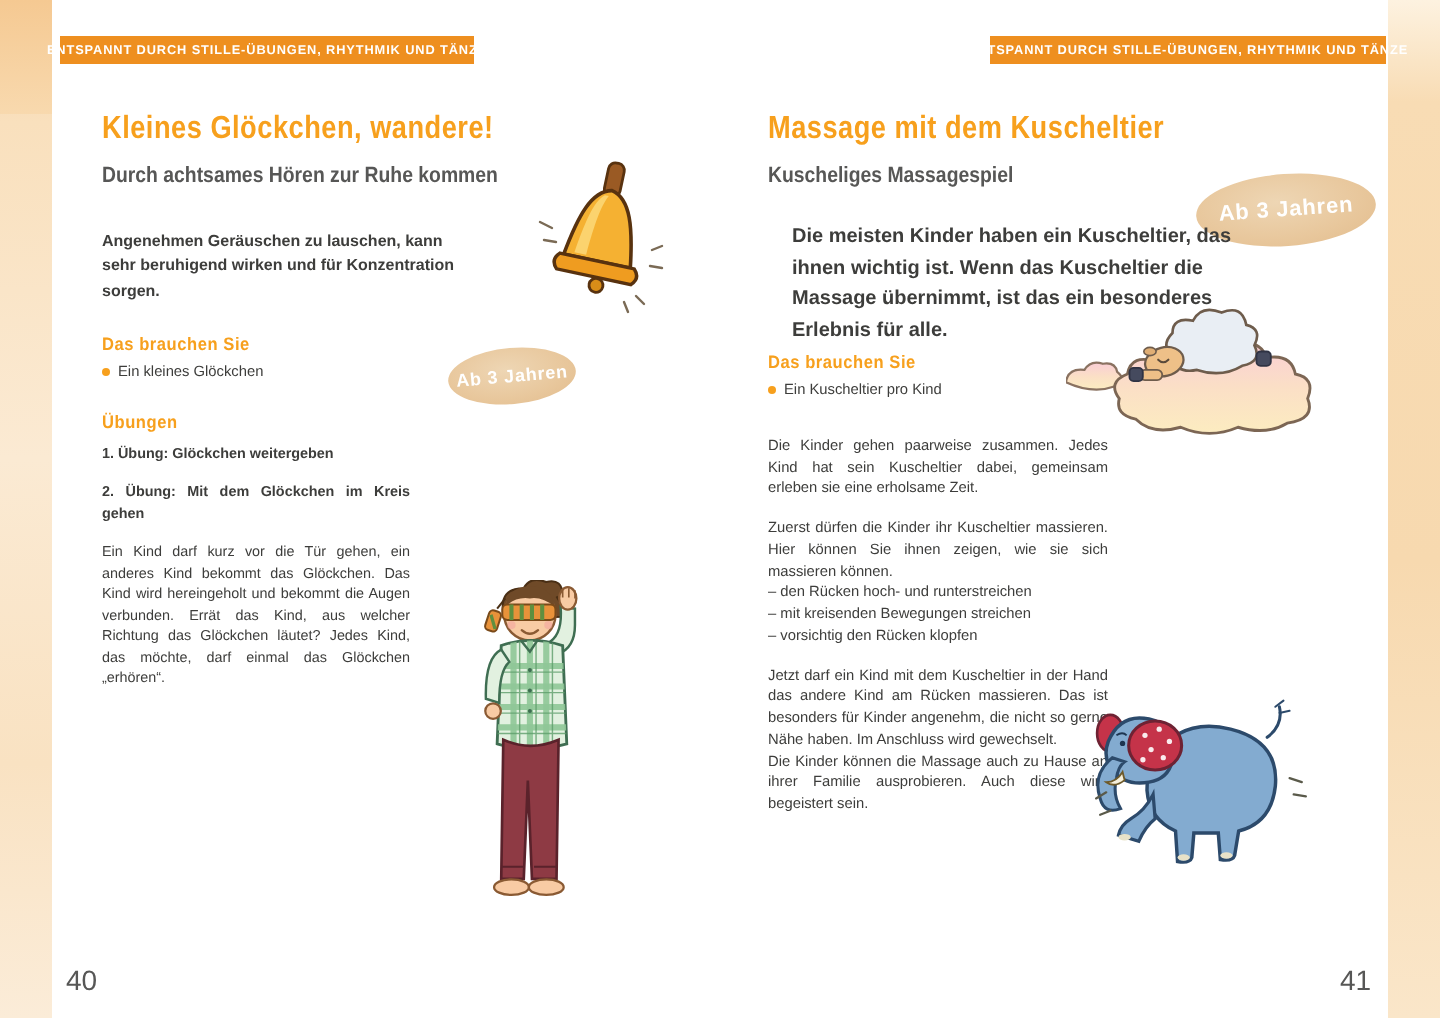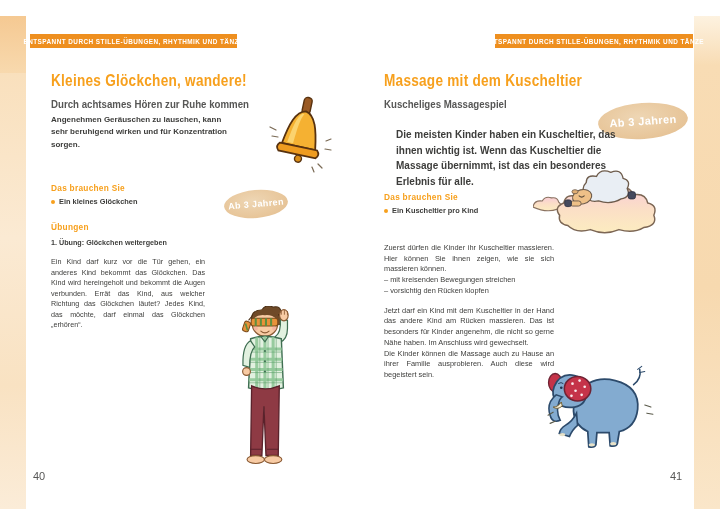--- a/index.html
+++ b/index.html
@@ -1,18 +1,18 @@
 <!DOCTYPE html>
 <html><head>
 <meta charset="utf-8">
 <style>
   * { margin:0; padding:0; box-sizing:border-box; }
   html,body { width:720px; height:509px; }
   body { font-family:"Liberation Sans", sans-serif; background:#ffffff; position:relative; overflow:hidden; }
-  .spread { position:absolute; inset:0; background:#fff;margin-top:16px; }
+  .spread { position:absolute; inset:0; background:#fff; }
 
   
   .edge { position:absolute; top:0; bottom:0; width:26px; }
   .edge-left { left:0; background:linear-gradient(180deg,#f6d3a4 0%,#f9e0bd 12%,#fbead3 45%,#f9e2c2 75%,#fbecd8 100%); }
   .edge-right { right:0; background:linear-gradient(180deg,#fdf2e0 0%,#f8dcb4 10%,#f7d9af 55%,#fae6c9 100%); }
   .corner-tl { position:absolute; left:0; top:0; width:26px; height:57px; background:linear-gradient(180deg,#f5c992,#f8d9ae); }
 
   
   .banner { position:absolute; top:18px; height:14px; background:#ee8f1f; color:#ffffff;
             display:flex; align-items:center; justify-content:center;
@@ -21,38 +21,38 @@
   .banner-right { left:495px; width:198px; }
 
   .title { position:absolute; color:#f7a01d; font-weight:bold; font-size:16px; letter-spacing:.3px;
            white-space:nowrap; transform:scaleX(.85); transform-origin:left top; }
   .subtitle { position:absolute; color:#575756; font-size:11px; white-space:nowrap;
               transform:scaleX(.88); transform-origin:left top; }
   .intro { position:absolute; color:#3d3d3b; font-weight:bold; line-height:1.55; }
   .h-orange { color:#f7a01d; font-weight:bold; font-size:9px; letter-spacing:.3px;
               transform:scaleX(.92); transform-origin:left top; white-space:nowrap; }
   .bullet-row { display:flex; align-items:center; gap:4px; margin-top:4px;
-                font-size:7.4px; font-weight:bold; color:#3d3d3b; }
+                font-size:7.4px; font-weight:normal; color:#3d3d3b; }
   .dot { width:4px; height:4px; border-radius:50%; background:#f7a01d; flex:0 0 auto; }
 
   .bodycol { position:absolute; color:#3d3d3b; font-size:7.2px; line-height:1.45; }
   .bodycol p { text-align:justify; }
   .ex { margin-bottom:9px; }
   .ex-title { font-weight:bold; text-align:center; }
   .gap-top { margin-top:9px; }
   .dash-line { text-align:left !important; }
 
   .badge { position:absolute; border-radius:50%;
            background:radial-gradient(ellipse at 45% 38%, #eed6b4 0%, #e8c79c 60%, #e2bc8d 100%);
            color:#fff; font-weight:bold; display:flex; align-items:center; justify-content:center;
            letter-spacing:.4px; white-space:nowrap; }
   .badge-l { left:224px; top:174px; width:64px; height:28px; font-size:9px; transform:rotate(-5deg); }
   .badge-r { left:598px; top:87px; width:90px; height:36px; font-size:11px; transform:rotate(-4deg); }
 
-  .pagenum { position:absolute; top:454px; font-size:11px; color:#575756; }
+  .pagenum { position:absolute; top:482px; font-size:14px; color:#575756; }
   .pagenum-l { left:33px; }
   .pagenum-r { left:670px;text-align:center; }
 
   .illu { position:absolute; }
 </style>
 </head>
 <body>
 
 <div class="spread">
 
@@ -65,21 +65,21 @@
   </div>
   <div class="banner banner-right">
     <span>ENTSPANNT DURCH STILLE-ÜBUNGEN, RHYTHMIK UND TÄNZE</span>
   </div>
 
   <section>
 
     <h1 class="title" style="left:51px; top:56px;">Kleines Glöckchen, wandere!</h1>
     <h2 class="subtitle" style="left:51px; top:82px;">Durch achtsames Hören zur Ruhe kommen</h2>
 
-    <p class="intro" style="left:51px; top:98px; width:182px; font-size:8px;">Angenehmen Geräuschen zu lauschen, kann sehr beruhigend wirken und für Konzentration sorgen.</p>
+    <p class="intro" style="left:51px; top:115px; width:182px; font-size:8px;">Angenehmen Geräuschen zu lauschen, kann sehr beruhigend wirken und für Konzentration sorgen.</p>
 
     <svg class="illu" style="left:266px; top:79px;" width="68" height="80" viewBox="0 0 68 80">
       <g transform="rotate(12 36 40)">
         <rect x="31" y="2" width="8" height="17" rx="3.5" fill="#9a5a24" stroke="#58320f" stroke-width="1.4"></rect>
         <path d="M35 16 C25 18 21 32 18 52 L52 52 C49 32 45 18 35 16 Z" fill="#f5b132" stroke="#58320f" stroke-width="1.8"></path>
         <path d="M32 19 C27 23 25 35 23 50 L29 50 C30 34 31 25 34 19 Z" fill="#fbd36e"></path>
         <path d="M16 52 L54 52 Q58 56 54 60 L16 60 Q12 56 16 52 Z" fill="#ef9c20" stroke="#58320f" stroke-width="1.7"></path>
         <circle cx="37" cy="64" r="3.5" fill="#d98d18" stroke="#58320f" stroke-width="1.4"></circle>
       </g>
       <g stroke="#7a6a55" stroke-width="1.2" stroke-linecap="round" fill="none">
@@ -103,20 +103,21 @@
     <div class="badge badge-l">
       <span>Ab 3 Jahren</span>
     </div>
 
     <div class="bodycol" style="left:51px; top:205px; width:154px;">
       <h3 class="h-orange" style="margin-bottom:4px;">Übungen</h3>
       <div class="ex">
         <p class="ex-title">1. Übung: Glöckchen weitergeben</p>
       </div>
       <div class="ex">
+        <p class="ex-title">2. Übung: Mit dem Glöckchen im Kreis gehen</p>
       </div>
       <div class="ex">
         <p>Ein Kind darf kurz vor die Tür gehen, ein anderes Kind bekommt das Glöckchen. Das Kind wird hereingeholt und bekommt die Augen verbunden. Errät das Kind, aus welcher Richtung das Glöckchen läutet? Jedes Kind, das möchte, darf einmal das Glöckchen „erhören“.</p>
       </div>
     </div>
 
     <svg class="illu" style="left:228px; top:290px;" width="78" height="172" viewBox="0 0 64 168">
 
       <path d="M17 16 Q15 4 27 4 Q30 -2 38 1 Q46 -1 46 8 Q50 12 45 18 L20 19 Z" fill="#6f4a28" stroke="#4a2f15" stroke-width="1"></path>
 
@@ -200,21 +201,23 @@
       <path d="M52 26 Q46 20 52 14 Q52 6 62 8 Q66 0 76 4 Q86 0 88 10 Q96 12 92 20 Q96 28 86 30 Q76 36 64 32 Q54 34 52 26 Z" fill="#e9eef4" stroke="#6e5c4c" stroke-width="1.3"></path>
       <ellipse cx="48" cy="28" rx="9.5" ry="7" fill="#eec088" stroke="#6e5c4c" stroke-width="1.1" transform="rotate(-14 48 28)"></ellipse>
       <ellipse cx="41" cy="23" rx="3" ry="2" fill="#e0ae74" stroke="#6e5c4c" stroke-width=".8"></ellipse>
       <path d="M45 27 q2.5 2.5 5 0" stroke="#5a4a3a" stroke-width="1" fill="none" stroke-linecap="round"></path>
       <rect x="36" y="32" width="11" height="5" rx="2.5" fill="#eec088" stroke="#6e5c4c" stroke-width=".9"></rect>
       <rect x="31" y="31" width="6.5" height="6.5" rx="2" fill="#454a5e" stroke="#2f3344" stroke-width=".9"></rect>
       <rect x="93" y="23" width="7" height="7" rx="2" fill="#454a5e" stroke="#2f3344" stroke-width=".9"></rect>
     </svg>
 
     <div class="bodycol" style="left:384px; top:218px; width:170px; font-size:7.4px;">
+      <p>Die Kinder gehen paarweise zusammen. Jedes Kind hat sein Kuscheltier dabei, gemeinsam erleben sie eine erholsame Zeit.</p>
       <p class="gap-top">Zuerst dürfen die Kinder ihr Kuscheltier massieren. Hier können Sie ihnen zeigen, wie sie sich massieren können.</p>
+      <p class="dash-line">– den Rücken hoch- und runterstreichen</p>
       <p class="dash-line">– mit kreisenden Bewegungen streichen</p>
       <p class="dash-line">– vorsichtig den Rücken klopfen</p>
       <p class="gap-top">Jetzt darf ein Kind mit dem Kuscheltier in der Hand das andere Kind am Rücken massieren. Das ist besonders für Kinder angenehm, die nicht so gerne Nähe haben. Im Anschluss wird gewechselt.</p>
       <p>Die Kinder können die Massage auch zu Hause an ihrer Familie ausprobieren. Auch diese wird begeistert sein.</p>
     </div>
 
     <svg class="illu" style="left:546px; top:340px;" width="110" height="94" viewBox="0 0 108 92">
       <path d="M86 28 q8 -6 6 -15" fill="none" stroke="#2c4a6b" stroke-width="1.5" stroke-linecap="round"></path>
       <path d="M90 13 l4 -3 M92 16 l5 -1" stroke="#2c4a6b" stroke-width="1" stroke-linecap="round"></path>
 

